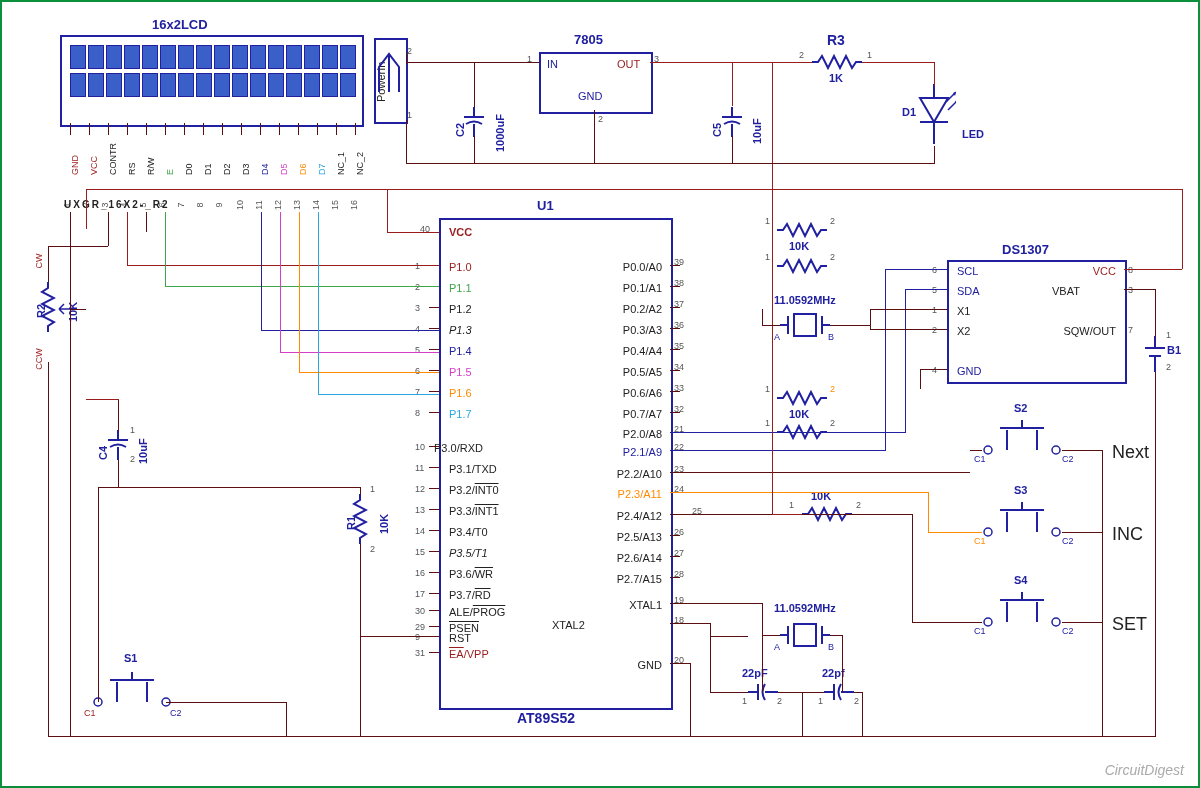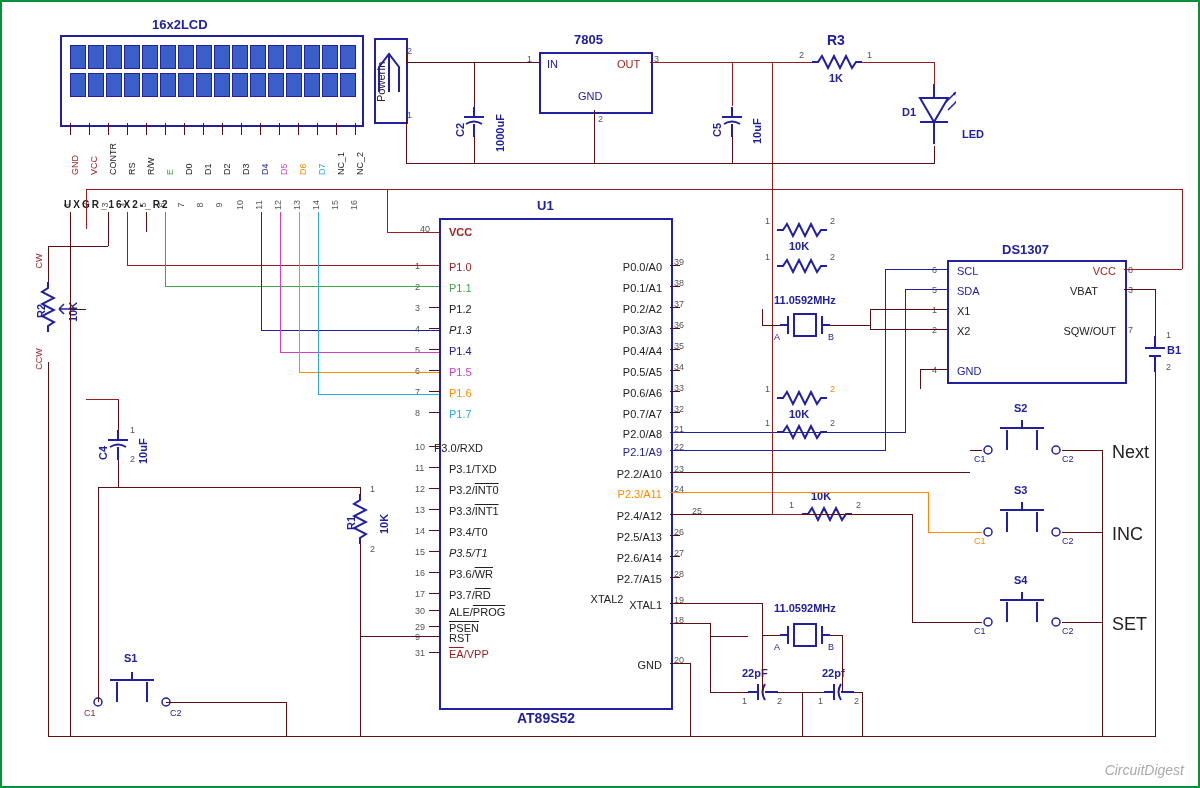--- a/index.html
+++ b/index.html
@@ -373,21 +373,21 @@
       <div class="pin-num" style="left: 672px; top: 546px;">27</div>
       <div class="pin-label" style="right: 536px; top: 550px; text-align: right; left: 550px; width: 110px; color: rgb(34, 34, 34);">P2.6/A14</div>
       <div class="wire wire-h" style="left: 668px; top: 554px; width: 10px;"></div>
       <div class="pin-num" style="left: 672px; top: 567px;">28</div>
       <div class="pin-label" style="right: 536px; top: 571px; text-align: right; left: 550px; width: 110px; color: rgb(34, 34, 34);">P2.7/A15</div>
       <div class="wire wire-h" style="left: 668px; top: 575px; width: 10px;"></div>
       <div class="pin-num" style="left: 672px; top: 593px;">19</div>
       <div class="pin-label" style="right: 536px; top: 597px; text-align: right; left: 550px; width: 110px; color: rgb(34, 34, 34);">XTAL1</div>
       <div class="wire wire-h" style="left: 668px; top: 601px; width: 10px;"></div>
       <div class="pin-num" style="left: 672px; top: 613px;">18</div>
-      <div class="pin-label" style="right: 536px; top: 591px; text-align: center; left: 550px; width: 110px; color: rgb(34, 34, 34);">XTAL2</div>
+      <div class="pin-label" style="right: 536px; top: 617px; text-align: left; left: 550px; width: 110px; color: rgb(34, 34, 34);">XTAL2</div>
       <div class="wire wire-h" style="left: 668px; top: 621px; width: 10px;"></div>
       <div class="pin-num" style="left: 672px; top: 653px;">20</div>
       <div class="pin-label" style="right: 536px; top: 657px; text-align: right; left: 550px; width: 110px; color: rgb(34, 34, 34);">GND</div>
       <div class="wire wire-h" style="left: 668px; top: 661px; width: 10px;"></div>
     </div>
 
   <div class="res-v" style="left:350px; top:492px;">
     <svg>
         <path d="M8,0 L8,6 L2,10 L14,16 L2,22 L14,28 L2,34 L14,40 L8,44 L8,50" fill="none" stroke="#2020a0" stroke-width="2"></path>
       </svg>
@@ -443,21 +443,21 @@
       <div class="pin-label" style="left: 955px; top: 303px; color: rgb(34, 34, 34);">X1</div>
       <div class="pin-num" style="left: 930px; top: 323px;">2</div>
       <div class="pin-label" style="left: 955px; top: 323px; color: rgb(34, 34, 34);">X2</div>
       <div class="pin-num" style="left: 930px; top: 363px;">4</div>
       <div class="pin-label" style="left: 955px; top: 363px; color: rgb(32, 32, 160);">GND</div>
     </div>
   <div id="rtc-right">
       <div class="pin-num" style="left: 1126px; top: 263px;">8</div>
       <div class="pin-label" style="left: 1050px; top: 263px; text-align: right; width: 64px; color: rgb(154, 28, 28);">VCC</div>
       <div class="pin-num" style="left: 1126px; top: 283px;">3</div>
-      <div class="pin-label" style="left: 1050px; top: 283px; text-align: center; width: 64px; color: rgb(34, 34, 34);">VBAT</div>
+      <div class="pin-label" style="left: 1050px; top: 283px; text-align: left; width: 64px; color: rgb(34, 34, 34);">VBAT</div>
       <div class="pin-num" style="left: 1126px; top: 323px;">7</div>
       <div class="pin-label" style="left: 1050px; top: 323px; text-align: right; width: 64px; color: rgb(34, 34, 34);">SQW/OUT</div>
     </div>
 
   <div class="res-h" style="left:775px; top:220px;">
     <svg>
         <path d="M0,8 L6,8 L10,2 L16,14 L22,2 L28,14 L34,2 L40,14 L44,8 L50,8" fill="none" stroke="#2020a0" stroke-width="2"></path>
       </svg>
   </div>
   <div class="small-label" style="left:787px; top:238px;">10K</div>

